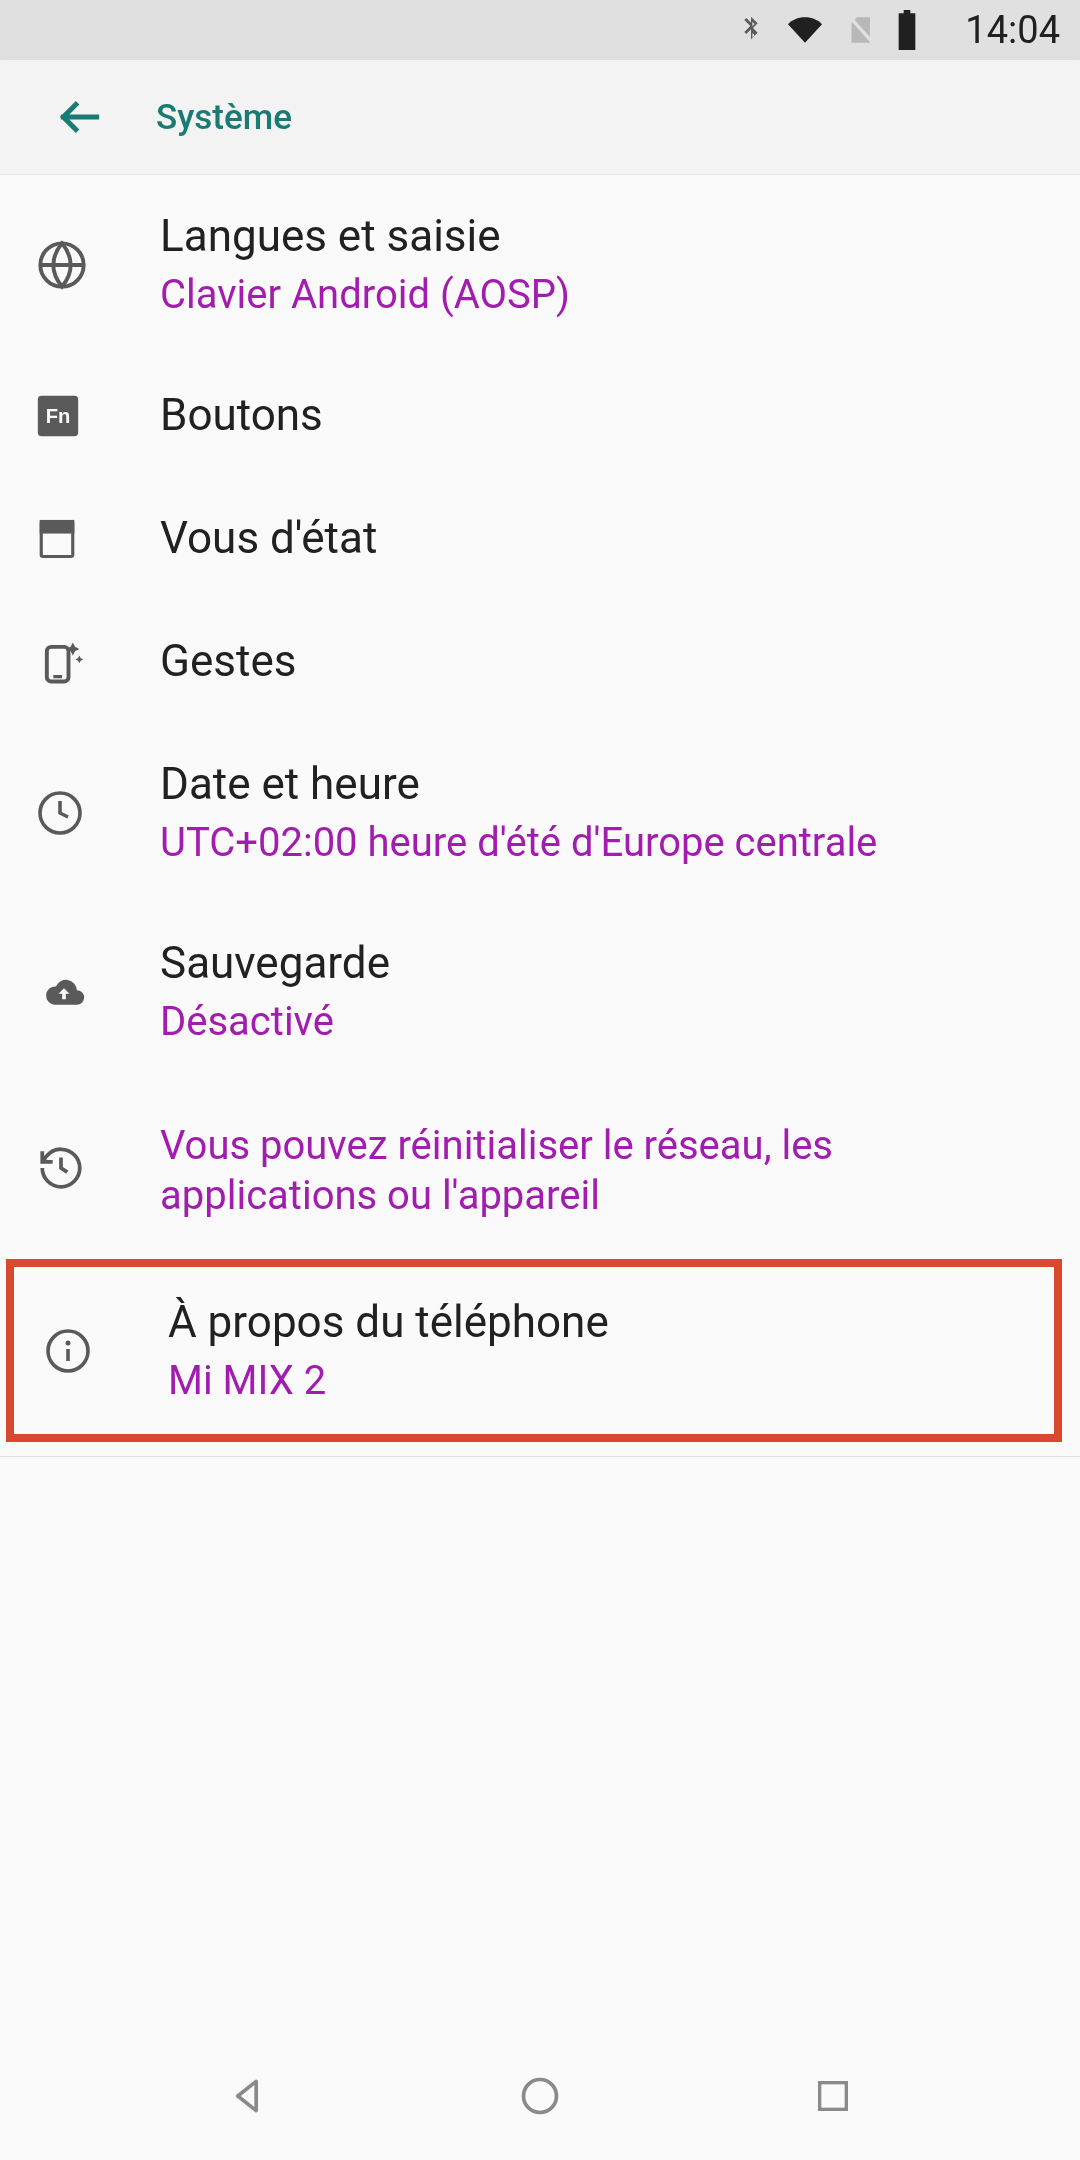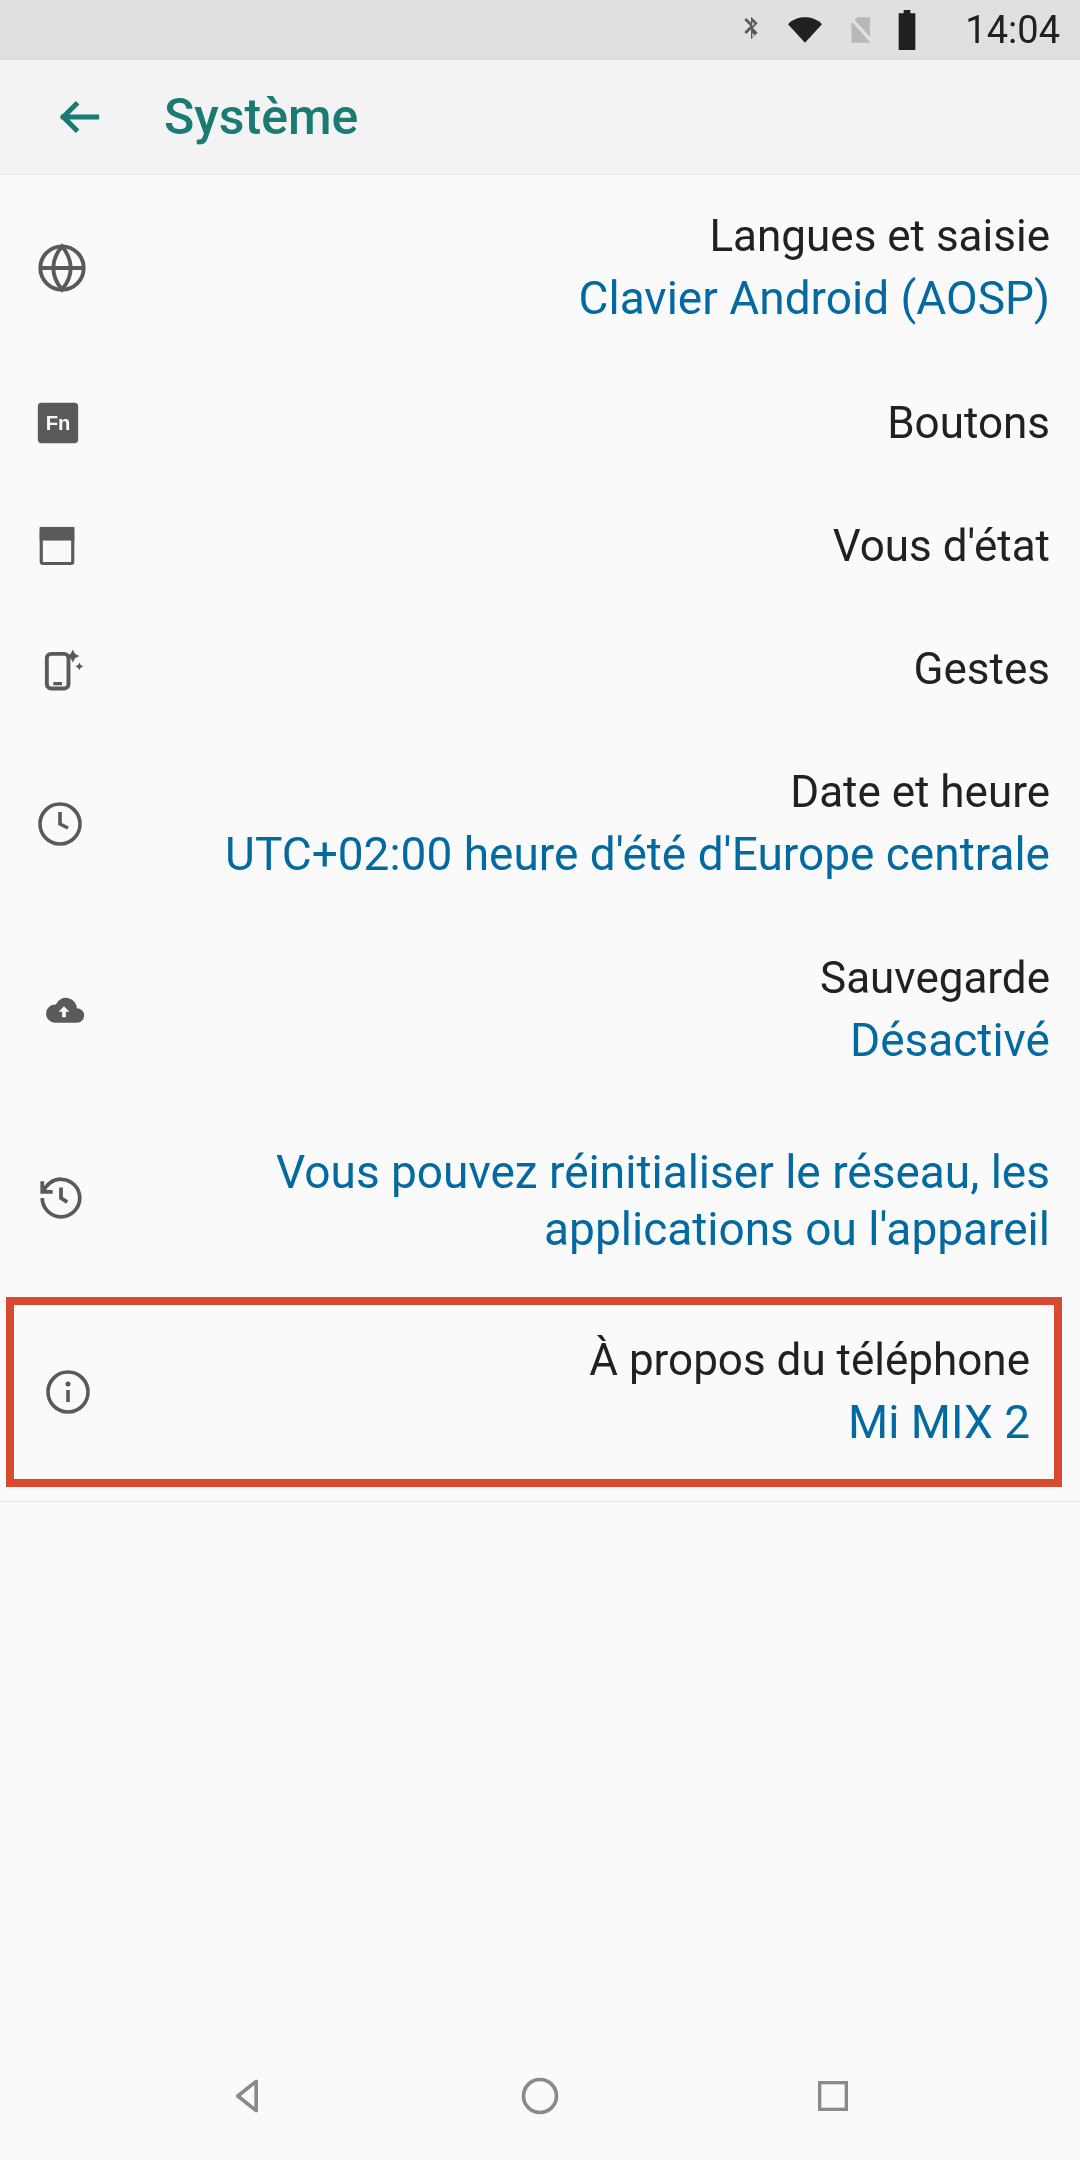--- a/index.html
+++ b/index.html
@@ -4,28 +4,28 @@
 <style>
   * { box-sizing: border-box; margin: 0; padding: 0; }
   html, body { width: 1080px; height: 2160px; font-family: Roboto, "Helvetica Neue", Arial, sans-serif; background: #fafafa; overflow: hidden; }
   
   .status-bar { height: 60px; background: #e0e0e0; display: flex; align-items: center; justify-content: flex-end; padding: 0 20px; gap: 36px; }
   .status-icons { display: flex; align-items: center; gap: 18px; }
   .status-time { font-size: 38px; color: #202020; margin-left: 10px; }
   
   .header { height: 115px; background: #f3f3f3; display: flex; align-items: center; padding-left: 30px; border-bottom: 1px solid rgba(0,0,0,0.05); box-shadow: 0 2px 3px rgba(0,0,0,0.08); }
   .back-btn { width: 100px; display: flex; align-items: center; justify-content: center; }
-  .header-title { font-size: 50px; color: #1a7a74; font-weight: 500; margin-left: 34px; }
+  .header-title { font-size: 35px; color: #1a7a74; font-weight: 500; margin-left: 26px; }
   
   .content { background: #fafafa; }
-  .item { display: flex; align-items: center; padding: 34px 30px 34px 30px; min-height: 120px; text-align: right; }
+  .item { display: flex; align-items: center; padding: 34px 30px 34px 30px; min-height: 120px; }
   .item-icon { width: 130px; display: flex; align-items: center; justify-content: flex-start; padding-left: 6px; }
   .item-text { flex: 1; }
   .item-title { font-size: 44px; color: #212121; line-height: 1.25; }
-  .item-sub { font-size: 46px; color: #0369a1; margin-top: 6px; line-height: 1.25; }
+  .item-sub { font-size: 40px; color: #a21caf; margin-top: 6px; line-height: 1.25; }
   
   .highlight-box { border: 8px solid #d9492f; margin: 4px 18px 0 6px; }
   .highlight-box .item { padding: 28px 24px; }
   
   .divider { height: 1px; background: #e0e0e0; margin-top: 14px; }
   
   .nav-bar { position: absolute; bottom: 0; left: 0; right: 0; height: 128px; background: #fafafa; display: flex; align-items: center; justify-content: space-around; padding: 0 100px; }
   .nav-btn { width: 80px; height: 80px; display: flex; align-items: center; justify-content: center; }
   
   svg { display: block; }

